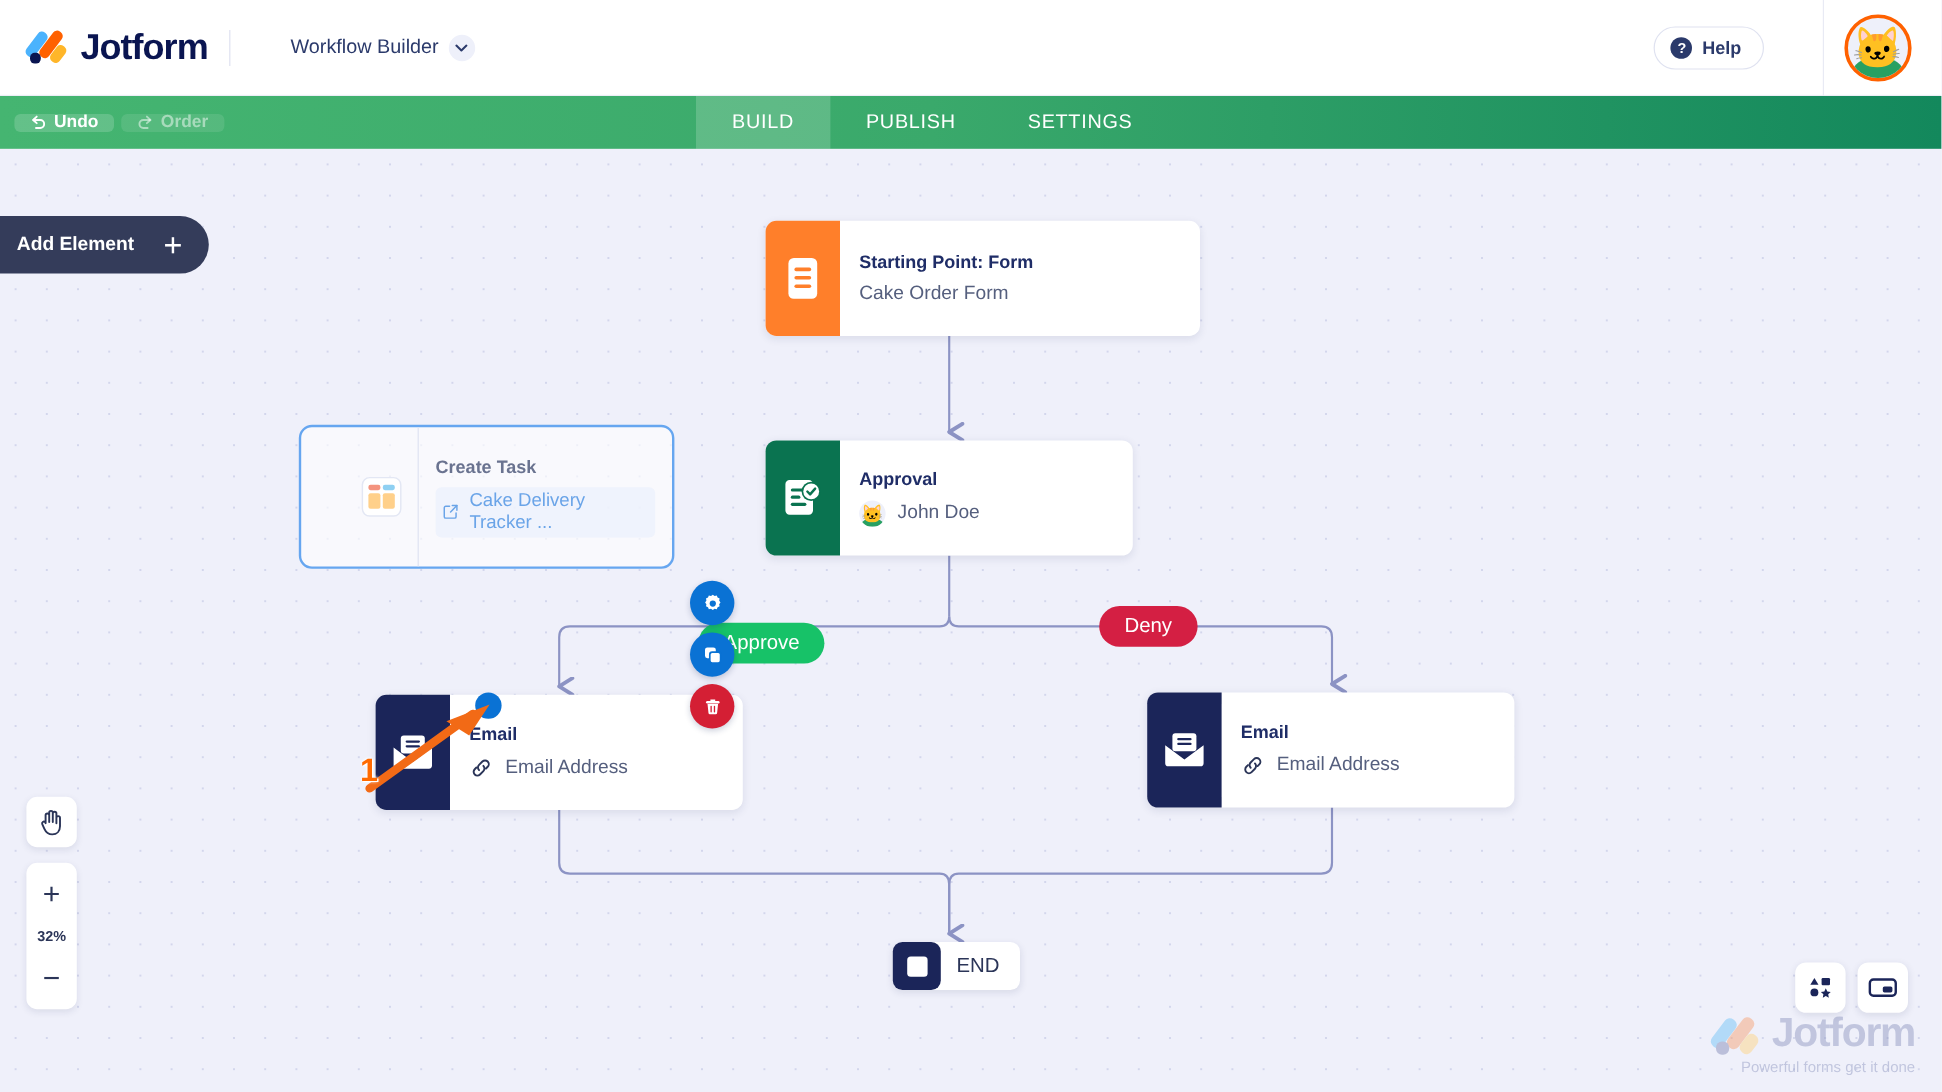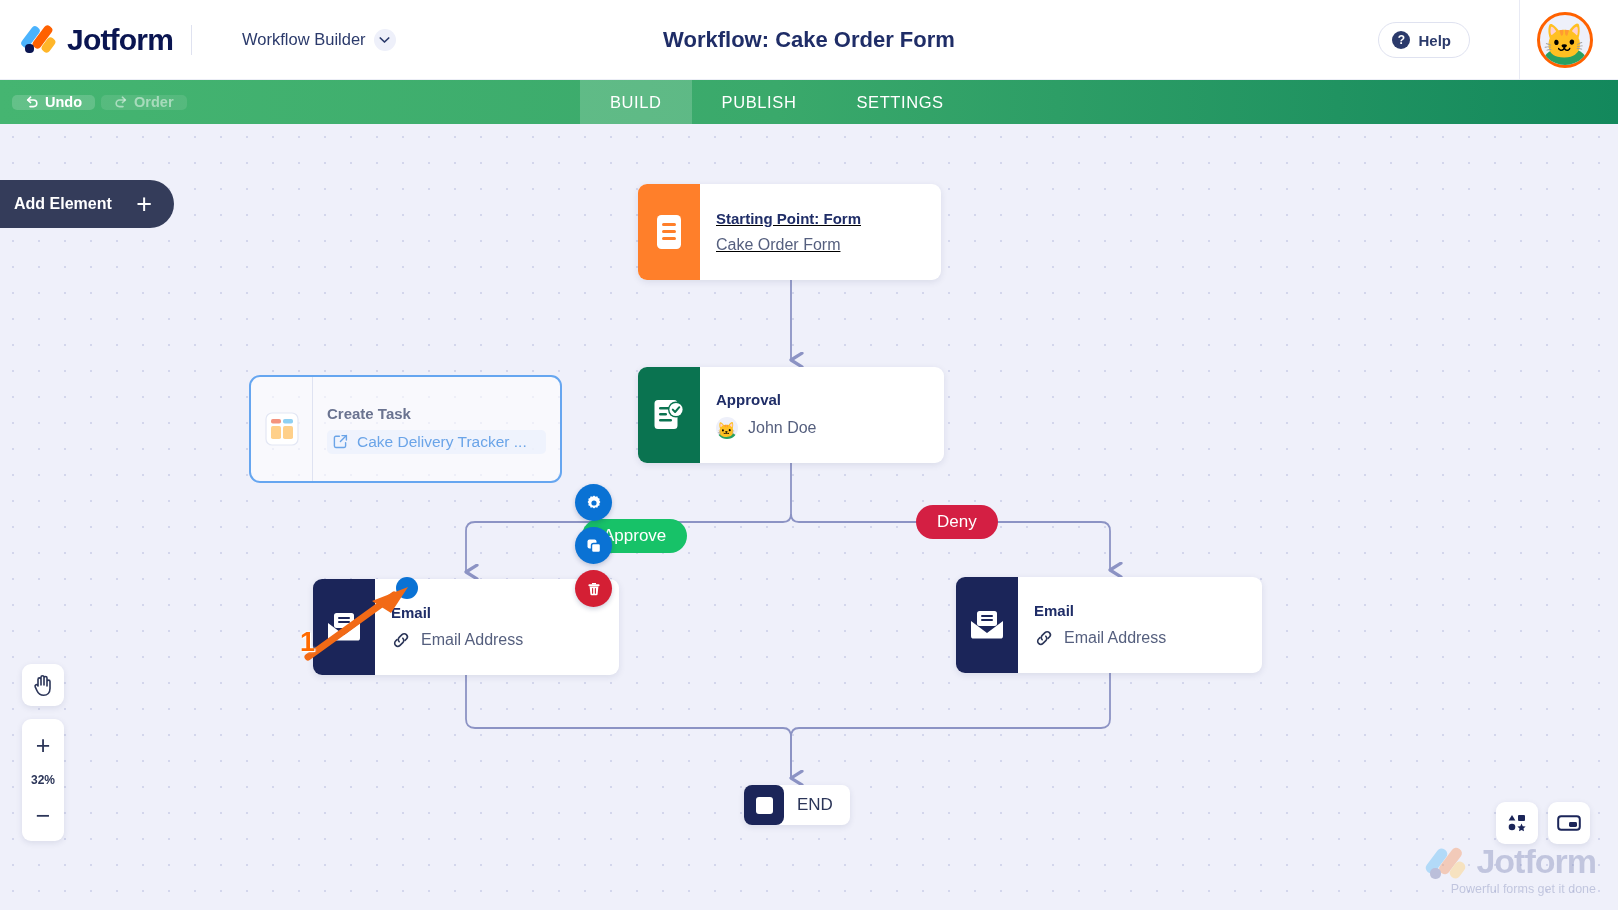--- a/index.html
+++ b/index.html
@@ -134,42 +134,42 @@
   }
   .node .ic {
     width: 62px; border-radius: 9px 0 0 9px;
     display: flex; align-items: center; justify-content: center;
     flex: 0 0 62px;
   }
   .node .body { flex: 1; padding: 14px 16px; display: flex; flex-direction: column; gap: 9px; justify-content: center; }
   .node .t { font-size: 15px; font-weight: bold; color: #1f2d67; }
   .node .s { font-size: 16px; color: #555f7e; display: flex; align-items: center; gap: 10px; }
 
-  .node-start { left: 638px; top: 60px; width: 303px; height: 96px; text-decoration: underline; }
+  .node-start { left: 638px; top: 60px; width: 362px; height: 96px; }
   .node-start .ic { background: #ff7f2a; }
   .node-approval { left: 638px; top: 243px; width: 306px; height: 96px; }
   .node-approval .ic { background: #0a7350; }
   .node-email-l { left: 313px; top: 455px; width: 306px; height: 96px; }
   .node-email-r { left: 956px; top: 453px; width: 306px; height: 96px; }
   .node-email-l .ic, .node-email-r .ic { background: #1b2559; }
 
   .mini-av {
     width: 22px; height: 22px; border-radius: 50%;
     background: #eef0fa; position: relative; overflow: hidden; flex: 0 0 22px;
   }
   .mini-av .f { position: absolute; left: 50%; top: 54%; transform: translate(-50%,-50%); font-size: 15px; line-height: 1; }
   .mini-av .sh { position: absolute; bottom: 0; left: 50%; transform: translateX(-50%); width: 20px; height: 6px; background: #28a062; border-radius: 10px 10px 0 0; }
 
   
   .node-task {
-    position: absolute; left: 249px; top: 251px;
-    width: 313px; height: 108px;
+    position: absolute; left: 249px; top: 230px;
+    width: 313px; height: 120px;
     background: rgba(255,255,255,0.62);
     border: 2px solid #66a6f0; border-radius: 11px;
-    display: flex; z-index: 16;
+    display: flex; z-index: 16; padding-left: 36px;
   }
   .node-task .ic {
     width: 62px; flex: 0 0 62px;
     display: flex; align-items: center; justify-content: center;
     border-right: 1px solid #dfe3f2;
   }
   .node-task .body { flex: 1; padding: 13px 14px; display: flex; flex-direction: column; gap: 8px; justify-content: center; }
   .node-task .t { font-size: 15px; font-weight: bold; color: #6a7390; }
   .node-task .s {
     font-size: 15.5px; color: #6aa4e8; display: flex; align-items: center; gap: 9px;
@@ -279,21 +279,20 @@
     </div>
     <div class="hdr-divider"></div>
     <div class="hdr-sub">
       <span class="hdr-sub-label">Workflow Builder</span>
       <span class="chev-btn">
         <svg width="11" height="8" viewBox="0 0 11 8">
             <path d="M1.3 2 L5.5 6 L9.7 2" stroke="#2b3a6b" stroke-width="1.7" fill="none" stroke-linecap="round" stroke-linejoin="round"></path>
           </svg>
       </span>
     </div>
-    <div class="hdr-title">Workflow: Cake Order Form</div>
 
     <div class="help-btn">
       <span class="q">?</span>
       <span class="lbl">Help</span>
     </div>
     <div class="hdr-divider2"></div>
     <div class="avatar">
       <span class="shoulder"></span>
       <span class="face">🐱</span>
     </div>

